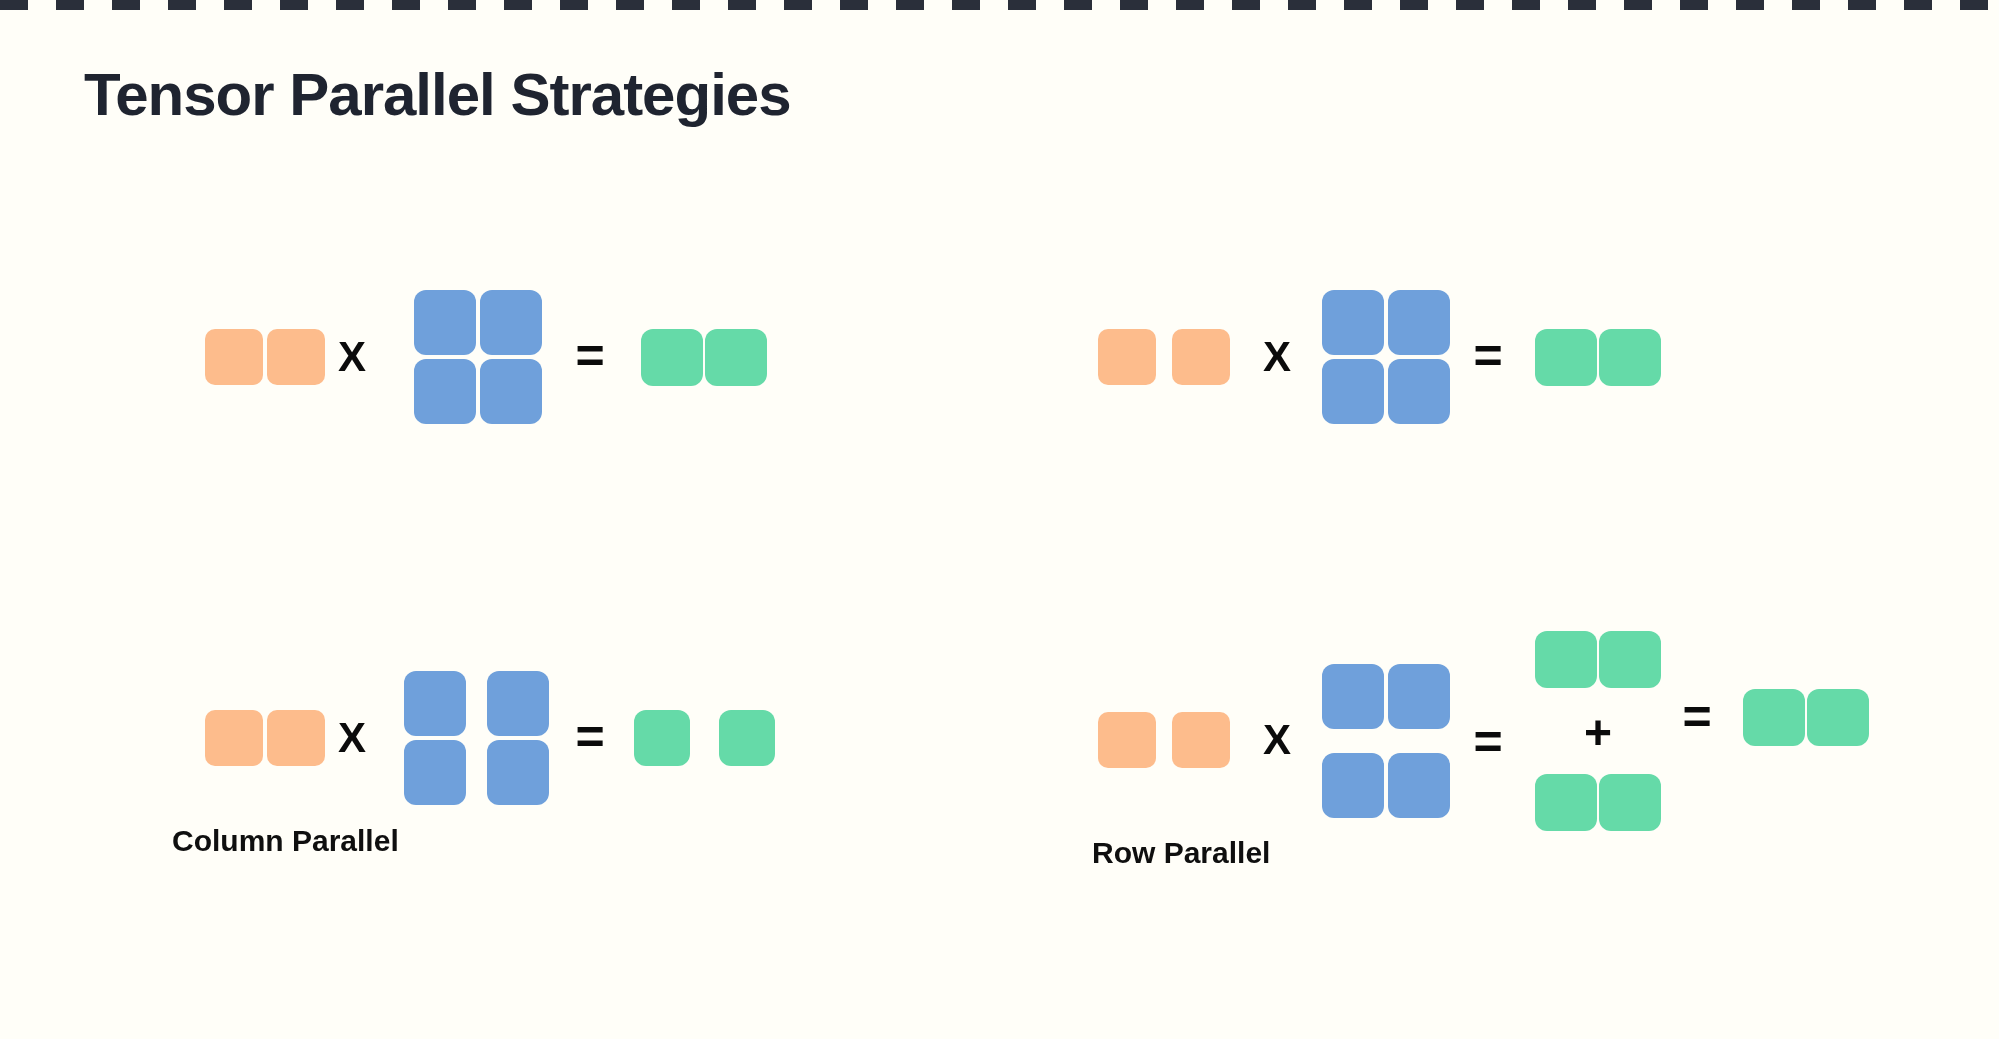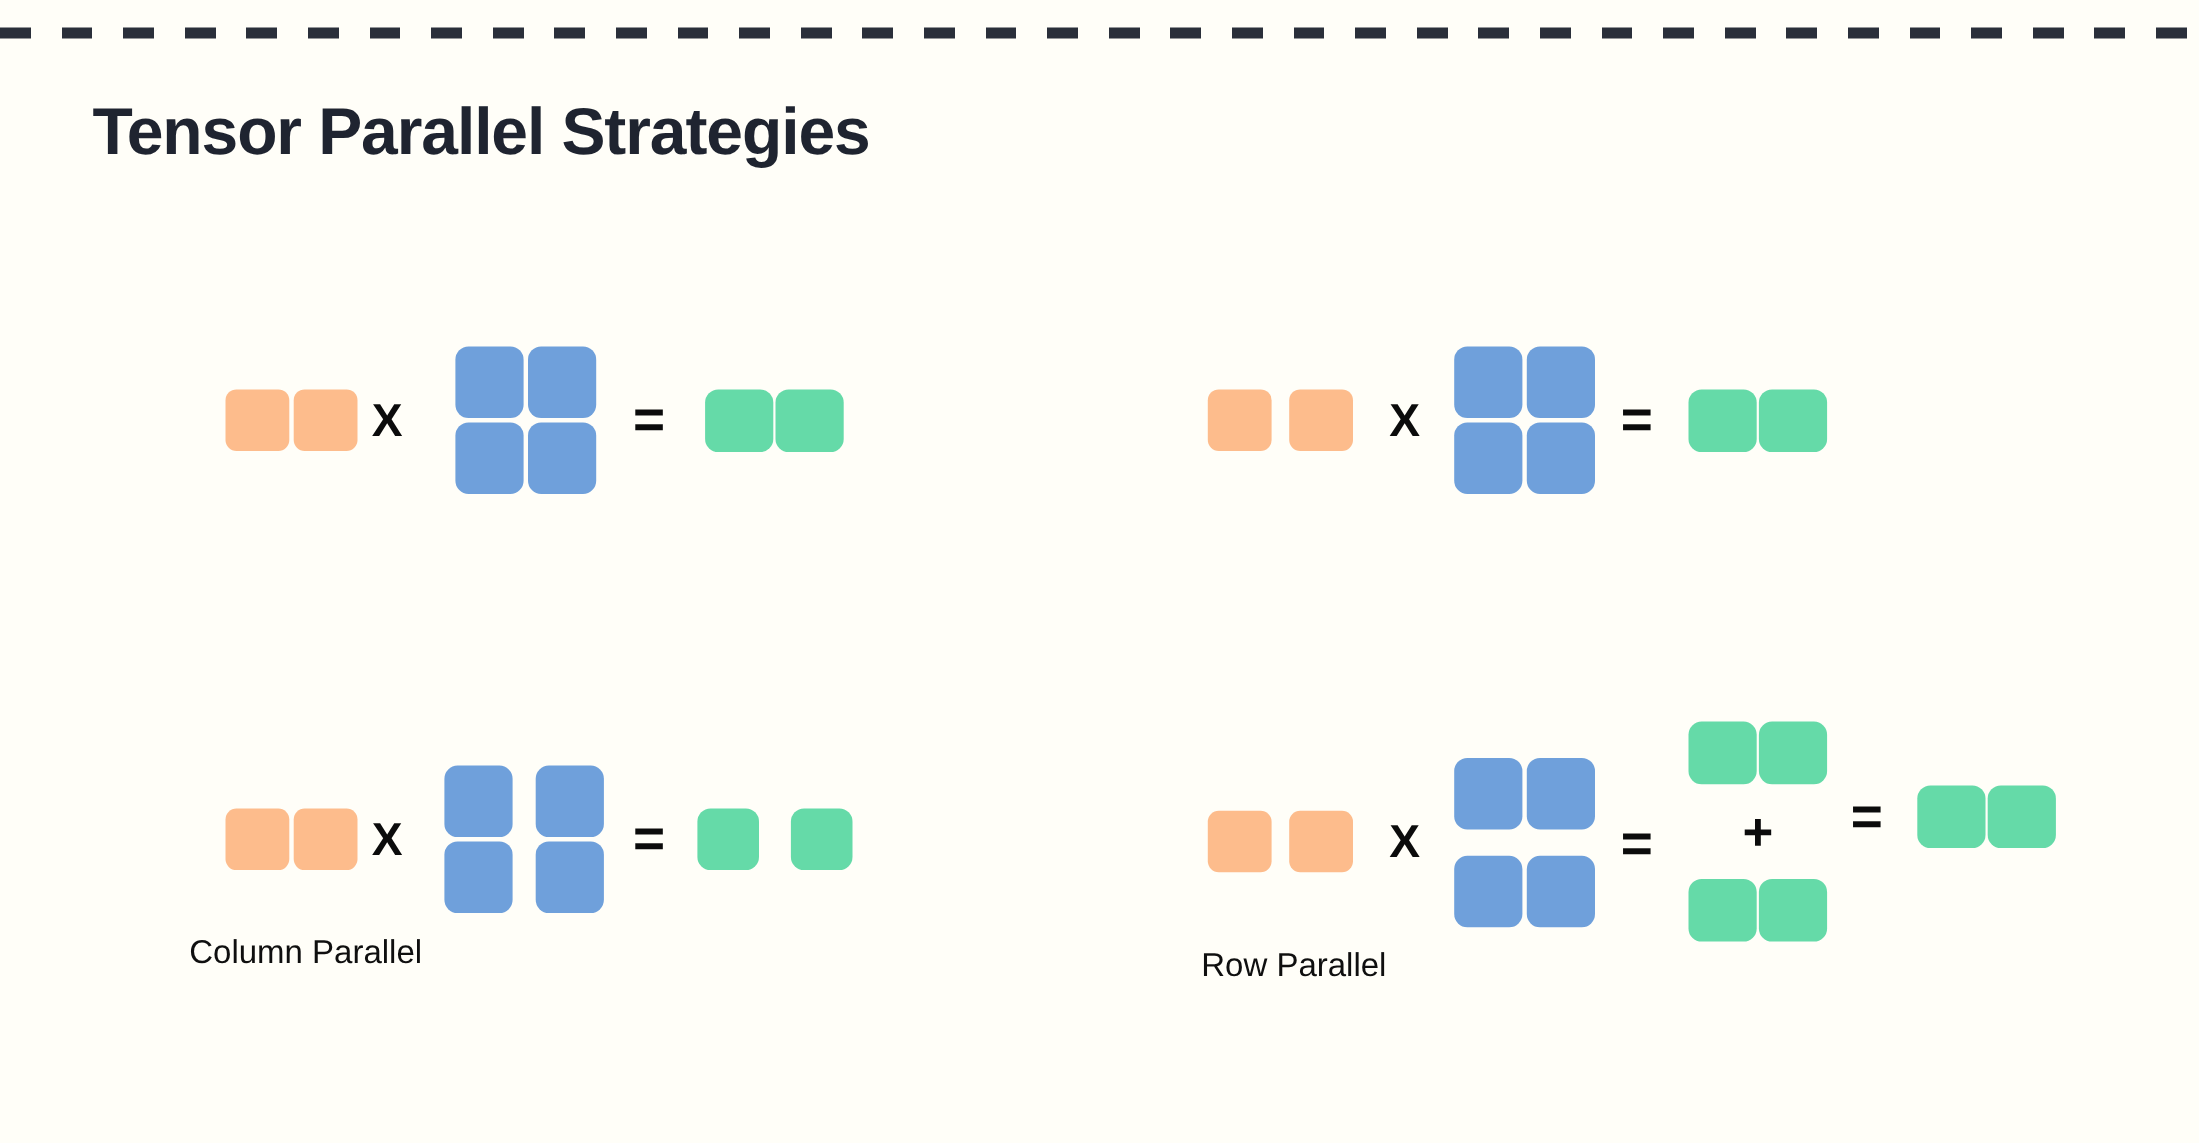--- a/index.html
+++ b/index.html
@@ -2,21 +2,21 @@
 <html><head>
 <meta charset="utf-8">
 <style>
   html,body{margin:0;padding:0;}
   body{
     width:1999px;height:1039px;
     background:var(--background,#FFFEF8);
     font-family:"Liberation Sans",sans-serif;
     overflow:hidden;position:relative;
   }
-  .canvas{position:absolute;inset:0;margin-top:25px;}
+  .canvas{position:absolute;inset:0;}
   .top-strip{
     position:absolute;left:0;top:0;width:100%;height:10px;
     background:repeating-linear-gradient(90deg,
       var(--top-strip,#2A2F3A) 0 28px,
       transparent 28px 56px);
   }
   .title{
     position:absolute;left:84px;top:60px;margin:0;
     font-size:60px;font-weight:700;letter-spacing:-1px;
     color:var(--title-text,#1F2430);
@@ -29,21 +29,21 @@
   .blk.green.sm{width:56px;height:56px;}
   .op{
     position:absolute;width:60px;height:60px;
     display:flex;align-items:center;justify-content:center;
     font-weight:700;color:var(--operator-text,#0B0B0B);line-height:1;
   }
   .op.x{font-size:42px;}
   .op.eq{font-size:50px;}
   .op.plus{font-size:48px;}
   .lbl{
-    position:absolute;font-size:30px;font-weight:400;
+    position:absolute;font-size:30px;font-weight:700;
     color:#0F0F0F;white-space:nowrap;
   }
 </style>
 </head>
 <body style="--background: #FFFEF8; --top-strip: #2A2F3A; --title-text: #1F2430; --operator-text: #0B0B0B; --input-orange: #FDBC8C; --weight-blue: #6FA0DB; --output-green: #65DAA8;">
 
 <div class="canvas">
 
   <div class="top-strip"></div>
 

